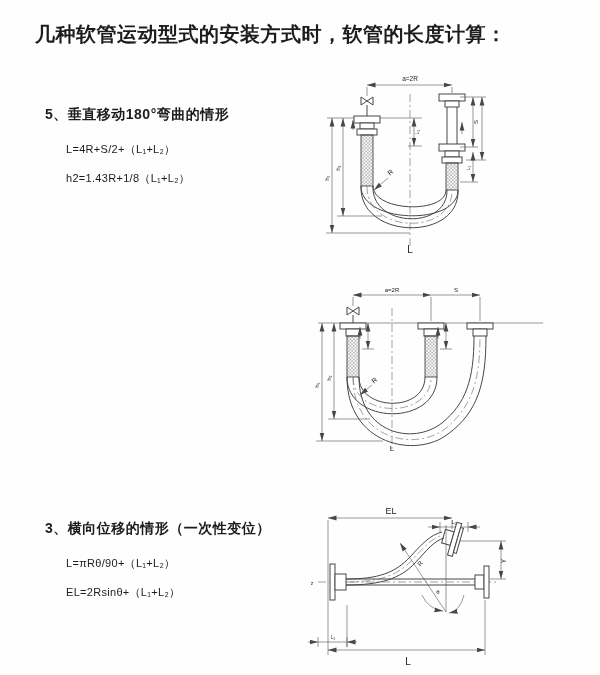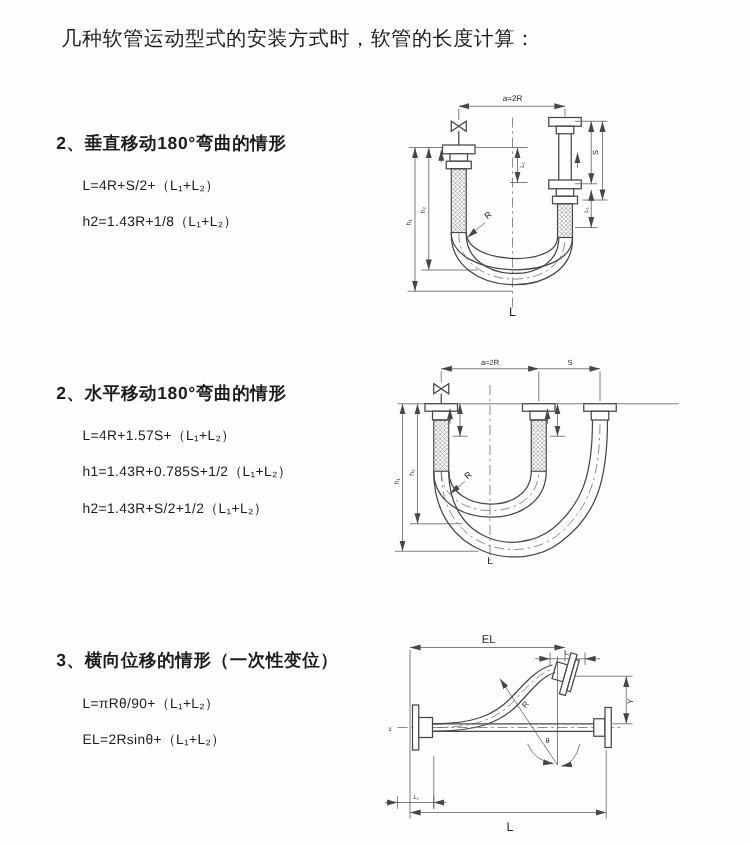--- a/index.html
+++ b/index.html
@@ -1,50 +1,44 @@
 <!DOCTYPE html>
 <html><head>
 <meta charset="utf-8">
 <style>
   html,body{margin:0;padding:0;}
   body{width:600px;height:675px;background:#fff;position:relative;overflow:hidden;
        font-family:"Liberation Sans",sans-serif;color:#1c1c1c;}
   .page{position:absolute;inset:0;background:#fefefe;}
-  .title{position:absolute;left:35px;top:21px;font-size:16px;font-weight:400;letter-spacing:0.5px;white-space:nowrap;margin-left:14px;}
+  .title{position:absolute;left:35px;top:21px;font-size:20px;font-weight:700;letter-spacing:0.5px;white-space:nowrap;}
   .sec{position:absolute;white-space:nowrap;}
   .sec .heading{font-size:14px;font-weight:600;letter-spacing:0.5px;margin-bottom:11px;}
   .sec .formula{font-size:11px;letter-spacing:0.3px;margin-left:21px;line-height:29px;}
   .diagram{position:absolute;}
   svg{display:block;}
   svg text{font-family:"Liberation Sans",sans-serif;fill:#222;}
   .ln{stroke:#474747;stroke-width:1;fill:none;}
   .tn{stroke:#555;stroke-width:0.6;fill:none;}
   .cl{stroke:#666;stroke-width:0.6;fill:none;stroke-dasharray:8 3 2 3;}
   .fit{stroke:#474747;stroke-width:1;fill:#fff;}
   .braid{stroke:#474747;stroke-width:0.9;}
 </style>
 </head>
 <body>
 
 <div class="page">
 
   <div class="title">几种软管运动型式的安装方式时，软管的长度计算：</div>
 
   <div class="sec" style="left:45px;top:106px;">
-    <div class="heading">2、垂直移动180°弯曲的情形</div>
+    <div class="heading">5、垂直移动180°弯曲的情形</div>
     <div class="formula">L=4R+S/2+（L₁+L₂）</div>
     <div class="formula">h2=1.43R+1/8（L₁+L₂）</div>
   </div>
 
-  <div class="sec" style="left:45px;top:306px;">
-    <div class="heading">2、水平移动180°弯曲的情形</div>
-    <div class="formula">L=4R+1.57S+（L₁+L₂）</div>
-    <div class="formula">h1=1.43R+0.785S+1/2（L₁+L₂）</div>
-    <div class="formula">h2=1.43R+S/2+1/2（L₁+L₂）</div>
-  </div>
 
   <div class="sec" style="left:45px;top:520px;">
     <div class="heading">3、横向位移的情形（一次性变位）</div>
     <div class="formula">L=πRθ/90+（L₁+L₂）</div>
     <div class="formula">EL=2Rsinθ+（L₁+L₂）</div>
   </div>
 
   <div class="diagram" style="left:310px;top:68px;">
   <svg width="290" height="195" viewBox="0 0 290 195">
     <defs>

